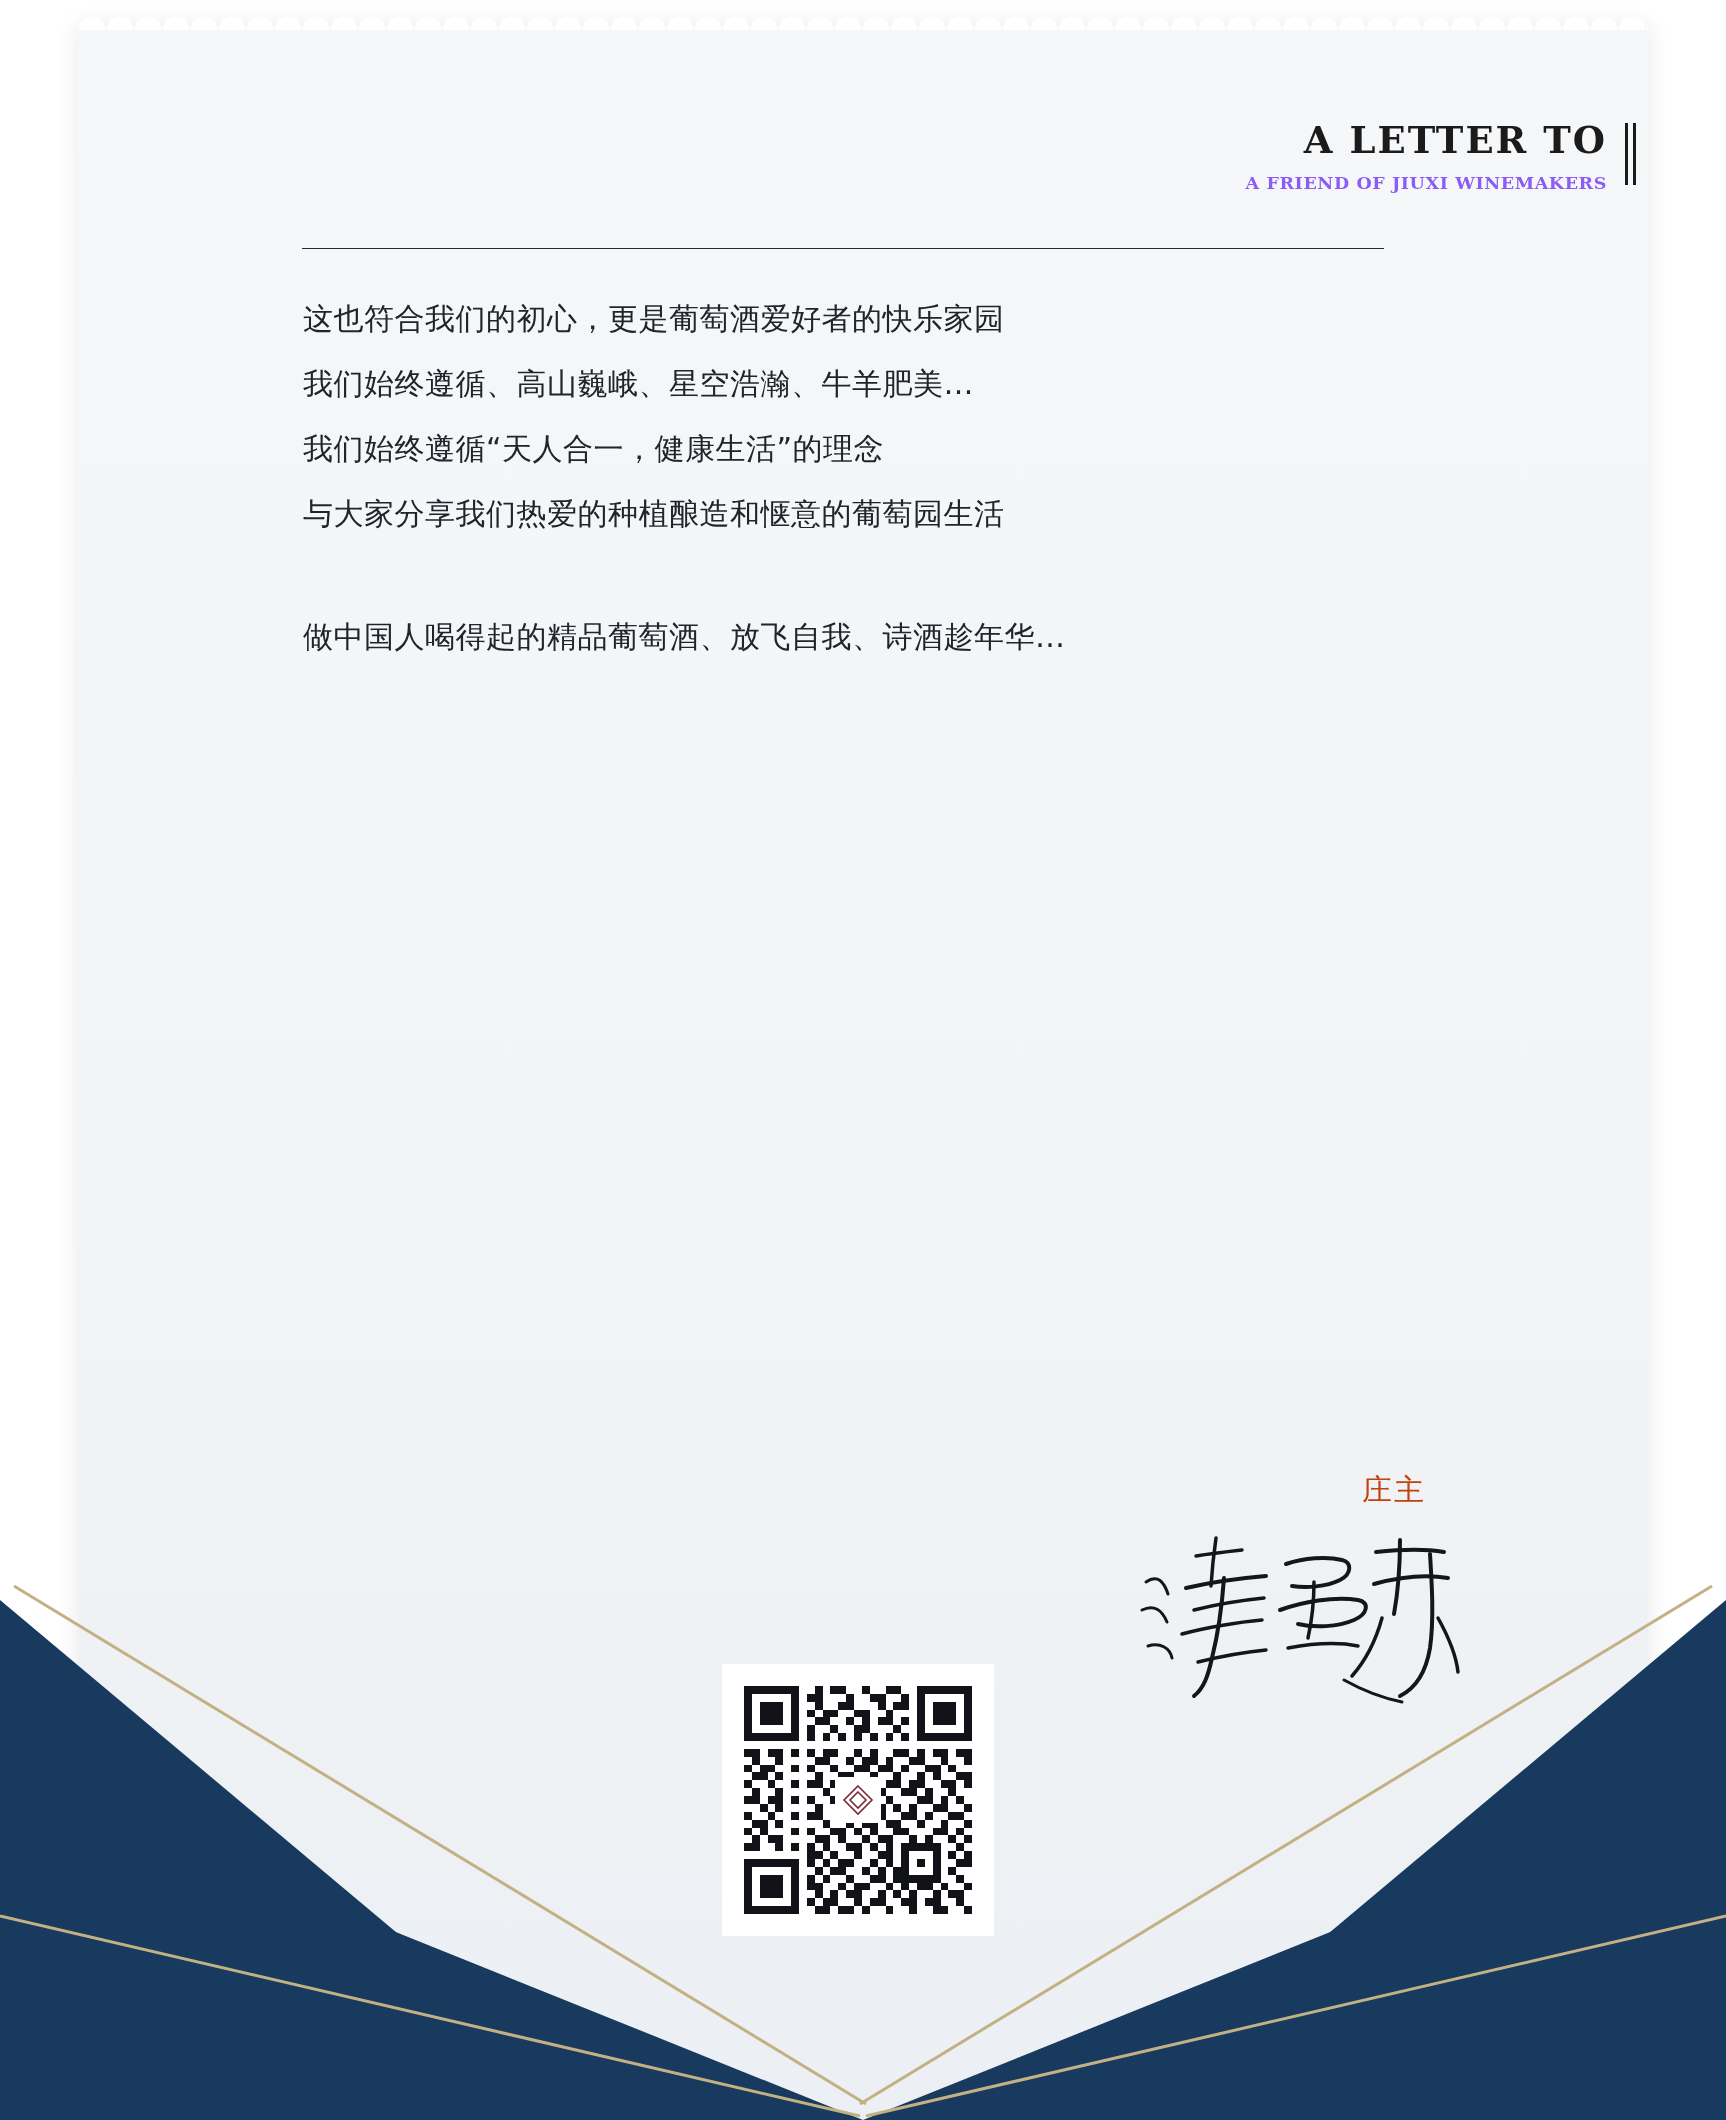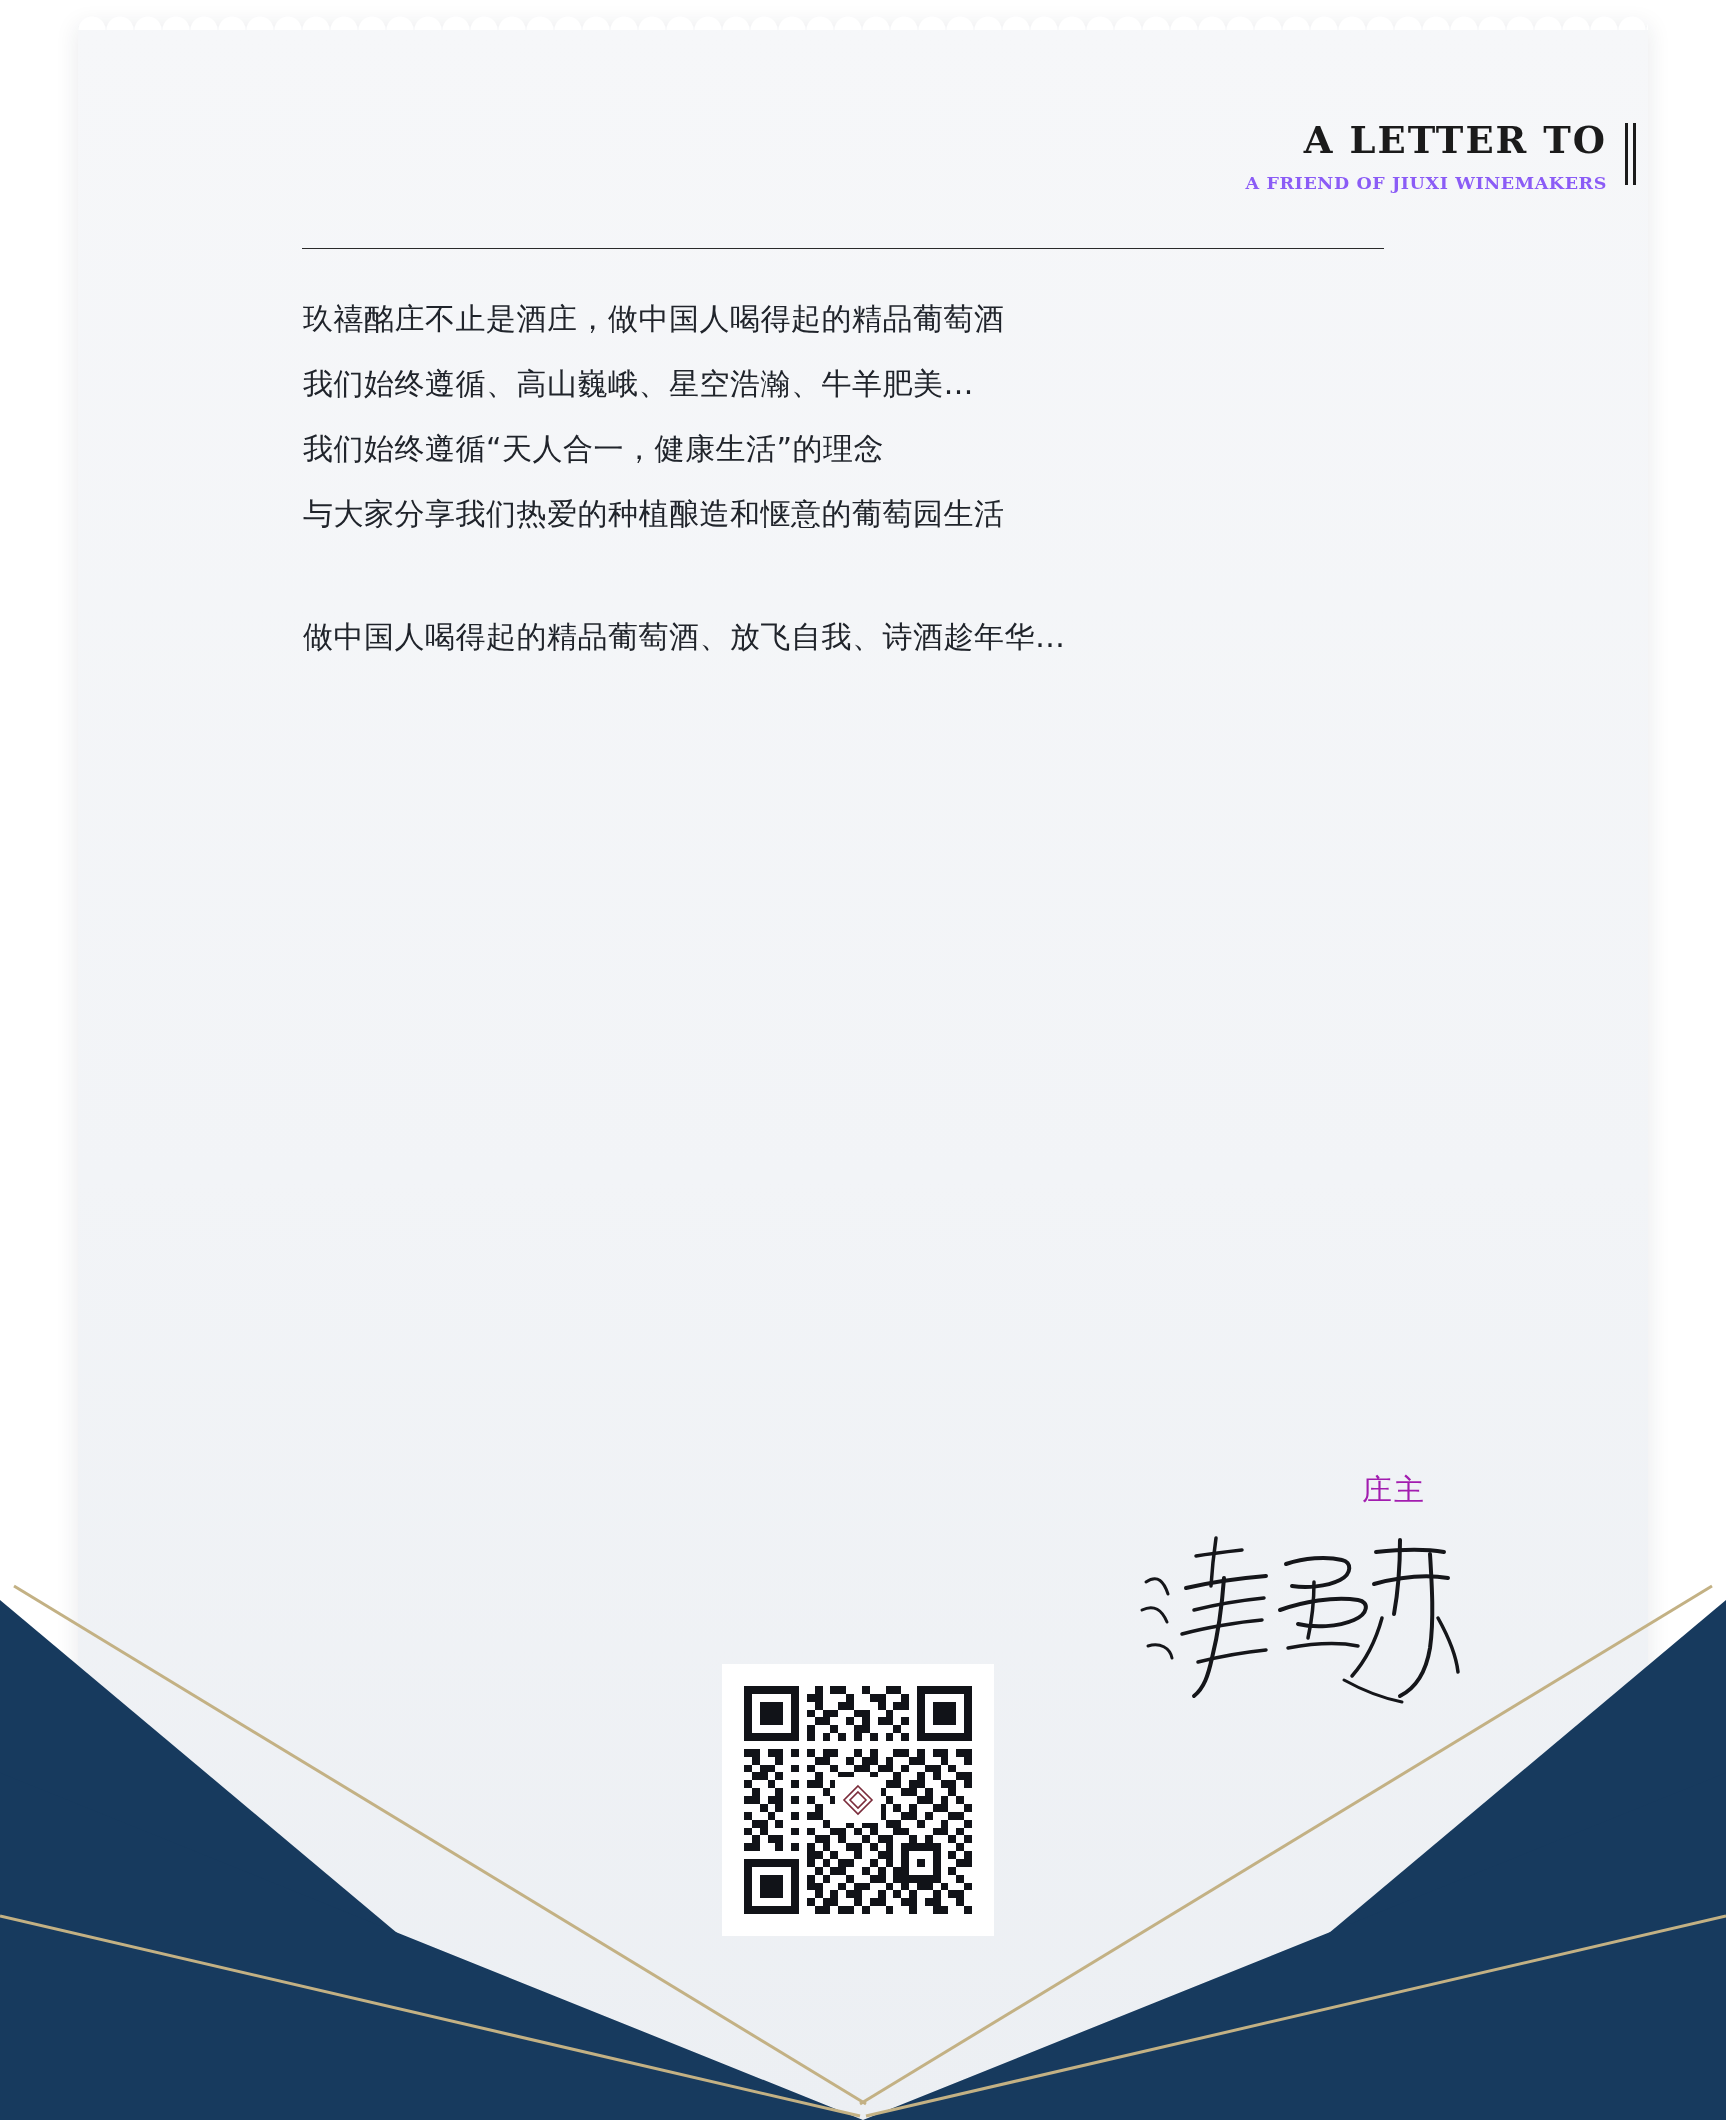--- a/index.html
+++ b/index.html
@@ -118,21 +118,21 @@
   .para { margin: 0 0 58px 0; }
   .para:last-child { margin-bottom: 0; }
   .line { white-space: nowrap; }
 
   
   .sig-label {
     position: absolute;
     right: 300px;
     top: 1470px;
     font-size: 30px;
-    color: #a21caf;
+    color: #c2410c;
     letter-spacing: 2px;
   }
   .signature {
     position: absolute;
     right: 258px;
     top: 1530px;
     width: 330px;
     height: 190px;
   }
 
@@ -251,21 +251,21 @@
       </div>
     </div>
   </div>
   <div class="header-rule"></div>
 
   <div class="letter-body">
 
 
 
     <p class="para">
-      <span class="line">玖禧酩庄不止是酒庄，做中国人喝得起的精品葡萄酒</span><br>
+      <span class="line">这也符合我们的初心，更是葡萄酒爱好者的快乐家园</span><br>
       <span class="line">我们始终遵循、高山巍峨、星空浩瀚、牛羊肥美…</span><br>
       <span class="line">我们始终遵循“天人合一，健康生活”的理念</span><br>
       <span class="line">与大家分享我们热爱的种植酿造和惬意的葡萄园生活</span>
     </p>
 
     <p class="para">
       <span class="line">做中国人喝得起的精品葡萄酒、放飞自我、诗酒趁年华…</span>
     </p>
 
   </div>

